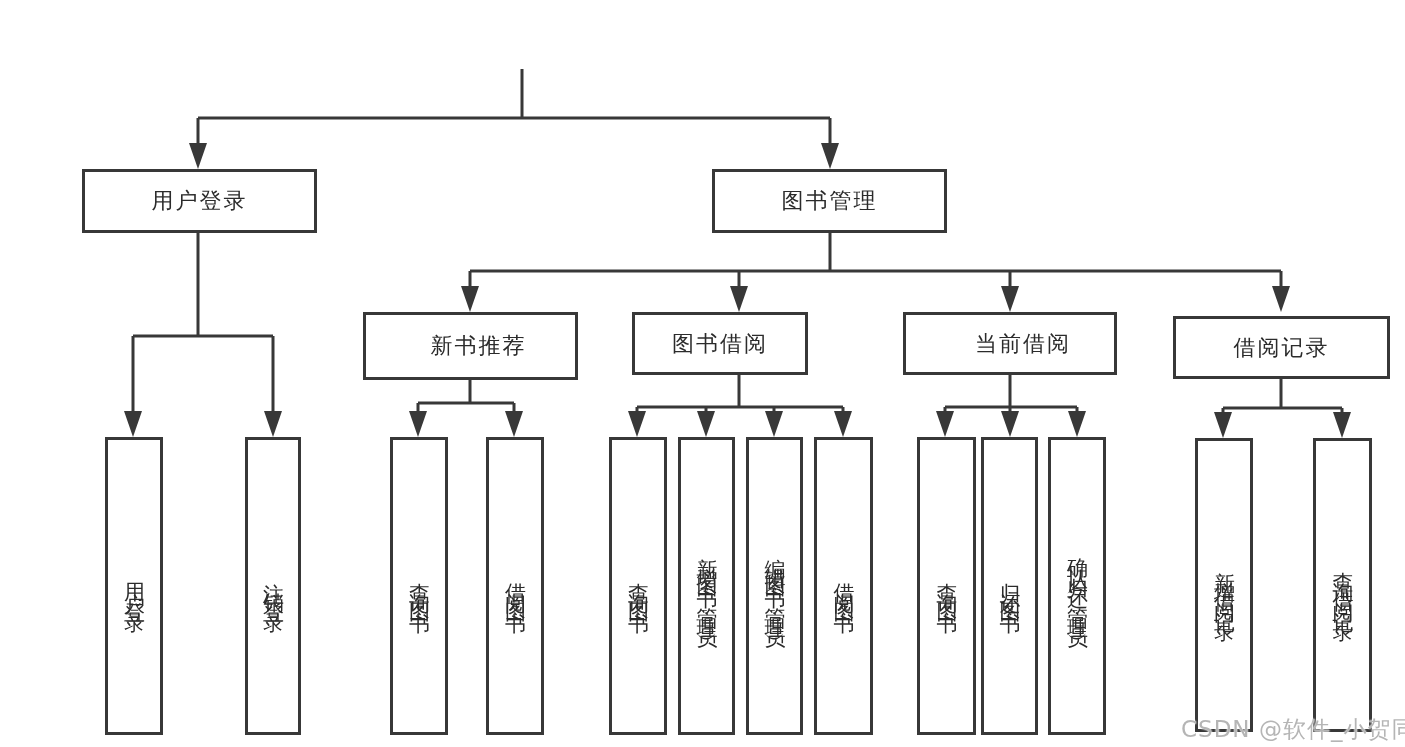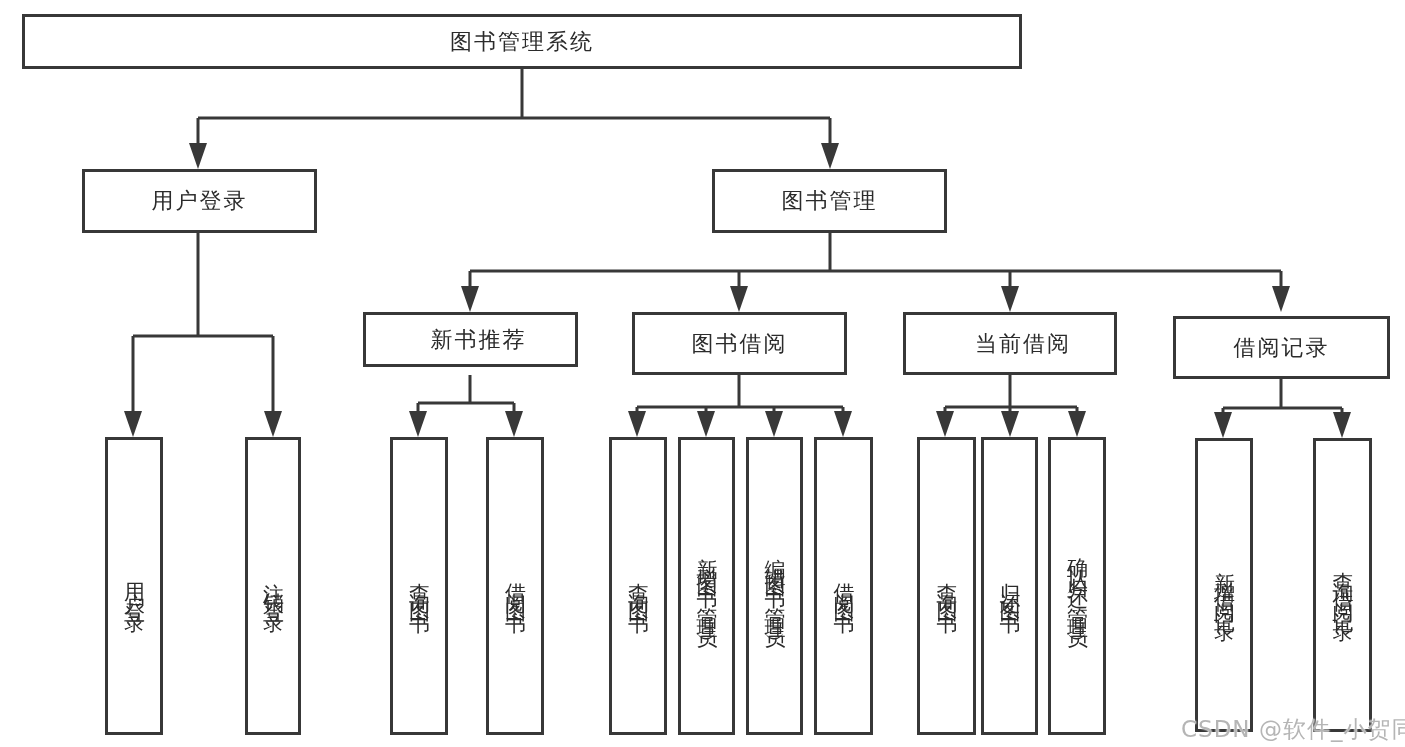--- a/index.html
+++ b/index.html
@@ -90,35 +90,32 @@
       <polygon points="765,411 783,411 774,437"></polygon>
       <polygon points="834,411 852,411 843,437"></polygon>
       <polygon points="936,411 954,411 945,437"></polygon>
       <polygon points="1001,411 1019,411 1010,437"></polygon>
       <polygon points="1068,411 1086,411 1077,437"></polygon>
       <polygon points="1214,412 1232,412 1223,438"></polygon>
       <polygon points="1333,412 1351,412 1342,438"></polygon>
     </g>
   </svg>
 
-  <div class="box" style="left:22px;top:14px;width:1000px;height:55px;">
-    <span class="hlabel">图书管理系统</span>
-  </div>
 
   <div class="box" style="left:82px;top:169px;width:235px;height:64px;">
     <span class="hlabel">用户登录</span>
   </div>
   <div class="box" style="left:712px;top:169px;width:235px;height:64px;">
     <span class="hlabel">图书管理</span>
   </div>
 
-  <div class="box" style="left:363px;top:312px;width:215px;height:55px;padding-left:16px;">
+  <div class="box" style="left:363px;top:312px;width:215px;height:68px;padding-left:16px;">
     <span class="hlabel">新书推荐</span>
   </div>
-  <div class="box" style="left:632px;top:312px;width:215px;height:63px;">
+  <div class="box" style="left:632px;top:312px;width:176px;height:63px;">
     <span class="hlabel">图书借阅</span>
   </div>
   <div class="box" style="left:903px;top:312px;width:214px;height:63px;padding-left:26px;">
     <span class="hlabel">当前借阅</span>
   </div>
   <div class="box" style="left:1173px;top:316px;width:217px;height:63px;">
     <span class="hlabel">借阅记录</span>
   </div>
 
   <div class="box" style="left:105px;top:437px;width:58px;height:298px;">

